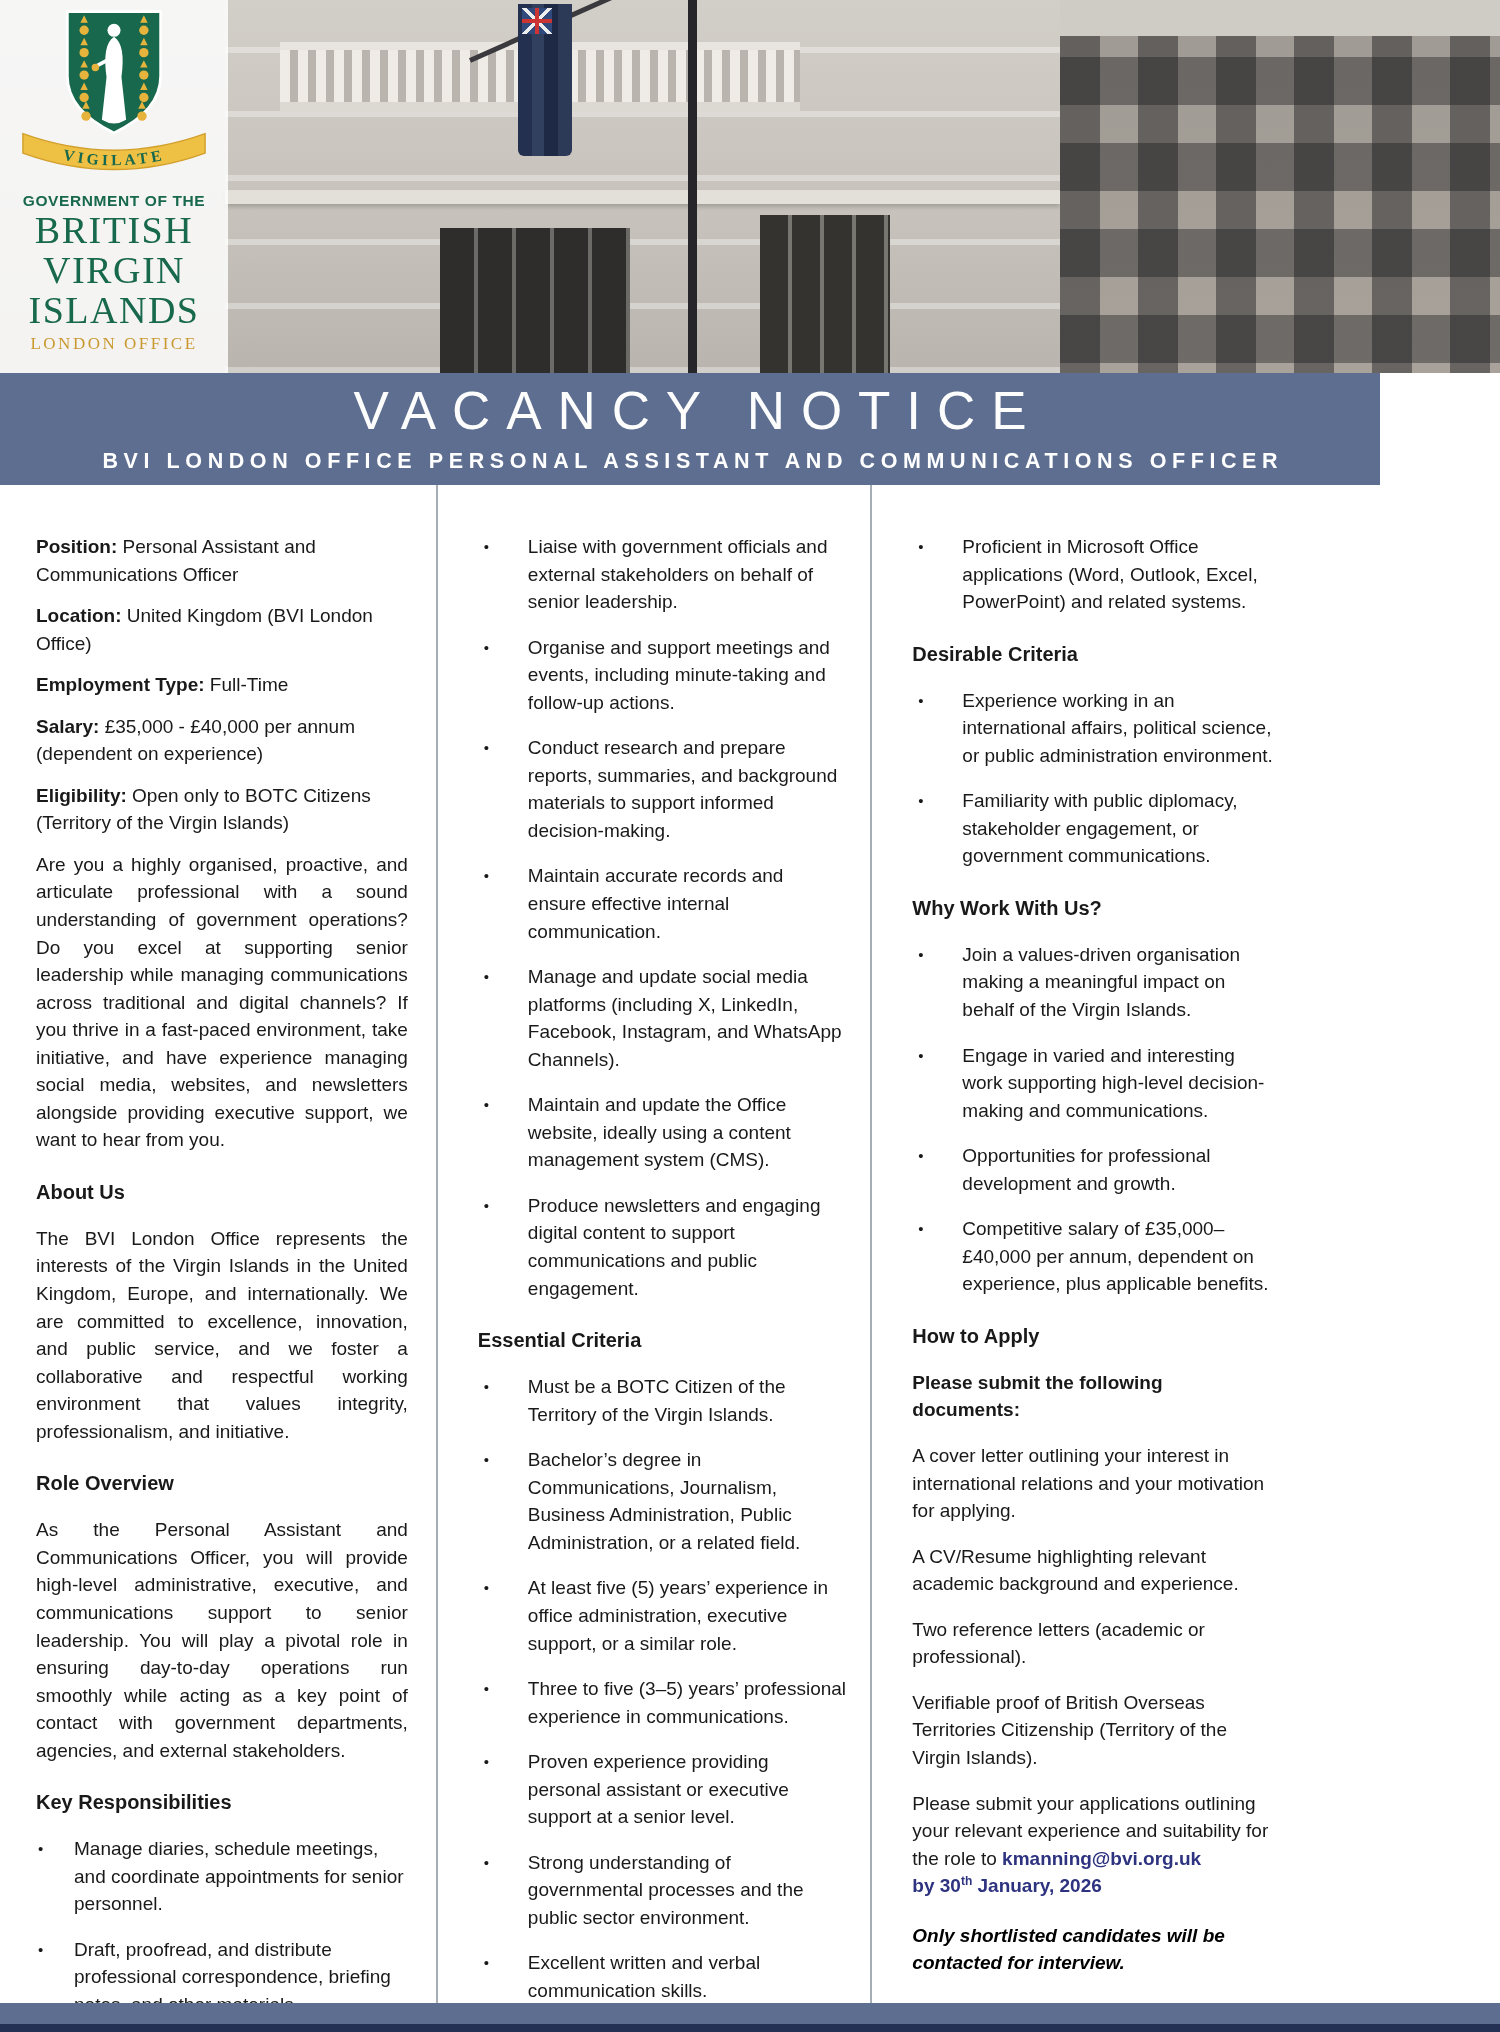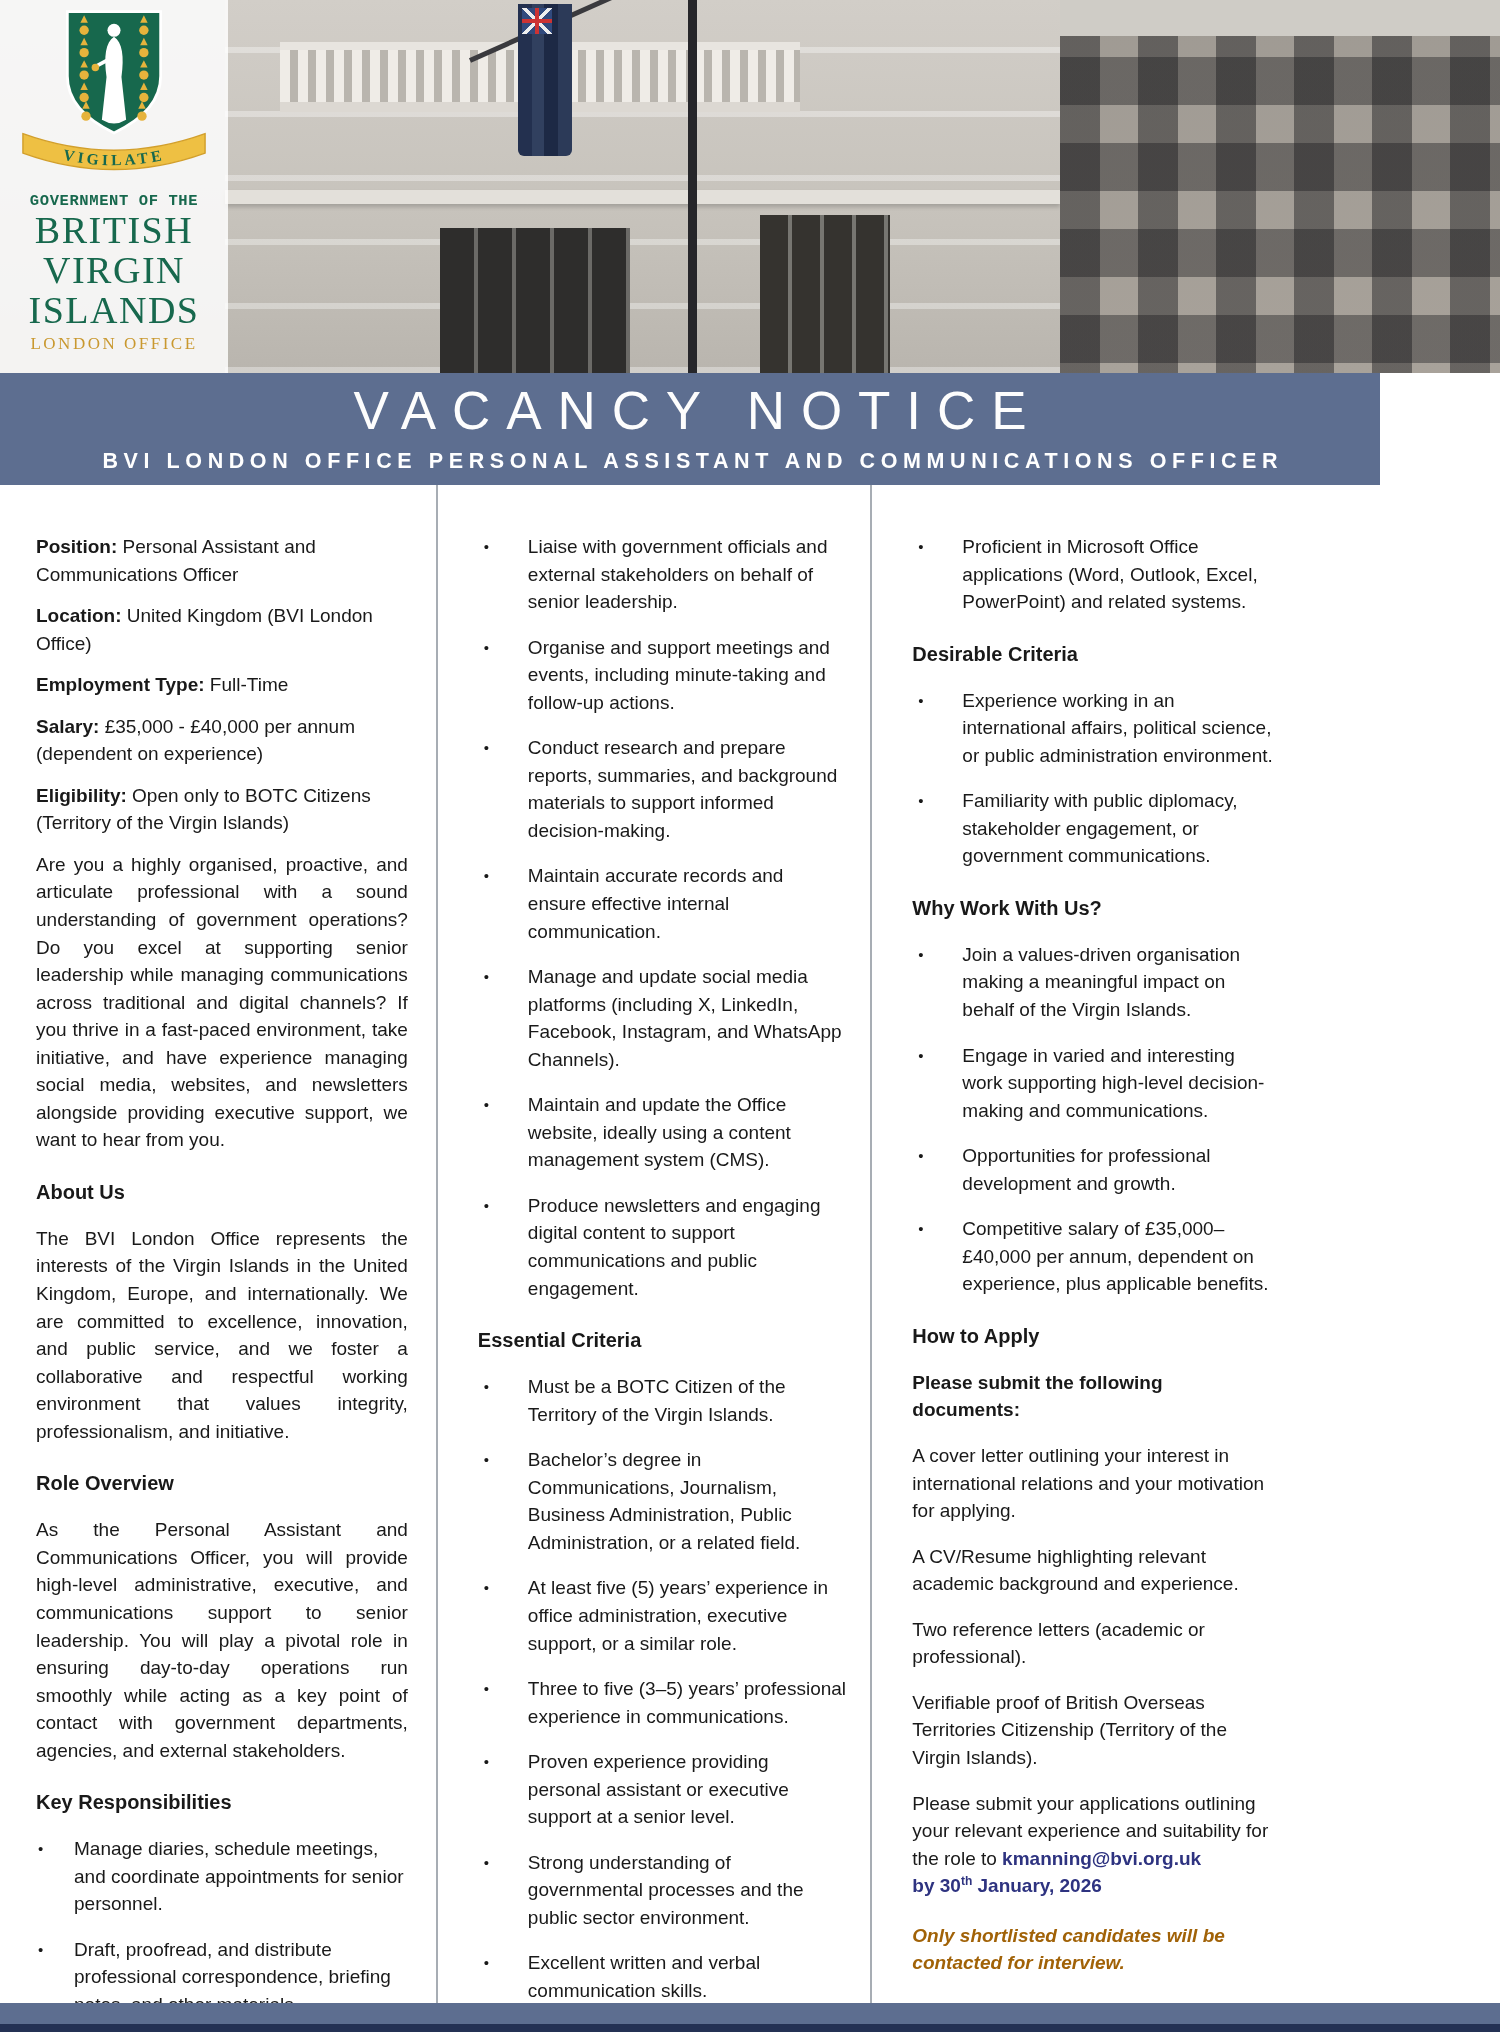--- a/index.html
+++ b/index.html
@@ -39,21 +39,21 @@
           linear-gradient(90deg, rgba(0,0,0,0) 13px, #c33 13px 17px, rgba(0,0,0,0) 17px),
           linear-gradient(45deg, rgba(0,0,0,0) 46%, #eee 46% 54%, rgba(0,0,0,0) 54%),
           linear-gradient(-45deg, rgba(0,0,0,0) 46%, #eee 46% 54%, rgba(0,0,0,0) 54%),
           #314a7d;}
   .hero .overlay{position:absolute;left:0;top:0;width:228px;height:373px;background:rgba(255,255,255,.84);}
 
   
   .logo{position:absolute;left:0;top:0;width:228px;height:373px;text-align:center;}
   .logo .crest{margin-top:6px;}
   .logo .scroll{margin-top:-26px;}
-  .gov-line{font-family:Liberation Mono, monospace;color:#17684d;font-size:15.5px;font-weight:bold;
+  .gov-line{font-family:Liberation Sans, sans-serif;color:#17684d;font-size:15.5px;font-weight:bold;
             letter-spacing:.6px;margin-top:2px;}
   .big-line{font-family:"Liberation Serif",serif;color:#17684d;font-size:38px;line-height:40px;
             letter-spacing:1.5px;font-weight:normal;}
   .office-line{font-family:"Liberation Serif",serif;color:#c9982f;font-size:17px;letter-spacing:2.5px;margin-top:4px;}
 
   
   .banner{position:absolute;left:0;top:373px;width:1380px;height:112px;background:#5d6e90;
           display:flex;flex-direction:column;align-items:center;justify-content:center;}
   .banner .title{color:#fdfdfd;font-size:53px;font-weight:100;letter-spacing:.30em;line-height:1;
                  text-indent:.30em;}
@@ -70,21 +70,21 @@
   .pl{margin:0 0 18px 0;text-align:left;}
   .kv{margin:0 0 14px 0;text-align:left;}
   .kv b{font-weight:bold;}
   .h{font-weight:bold;font-size:20px;margin:24px 0 18px 0;}
   .h:first-child{margin-top:0;}
   .b{display:flex;margin:0 0 18px 0;}
   .b .dot{flex:0 0 44px;font-size:15px;padding-top:3px;padding-left:6px;}
   .b .bt{flex:1;text-align:left;}
   .col1 .b .dot{flex:0 0 36px;padding-left:2px;}
   .navy{color:#2e3380;font-weight:bold;}
-  .closing{color:#a16207;font-weight:bold;font-style:italic;margin-top:22px;}
+  .closing{color:#000000;font-weight:bold;font-style:italic;margin-top:22px;}
   sup{font-size:12px;}
 
   
   .footer-band{position:absolute;left:0;top:2003px;width:1500px;height:21px;background:#5d6e90;}
   .footer-line{position:absolute;left:0;top:2024px;width:1500px;height:8px;background:#243154;}
 </style>
 </head>
 <body>
 
 <div class="page">

